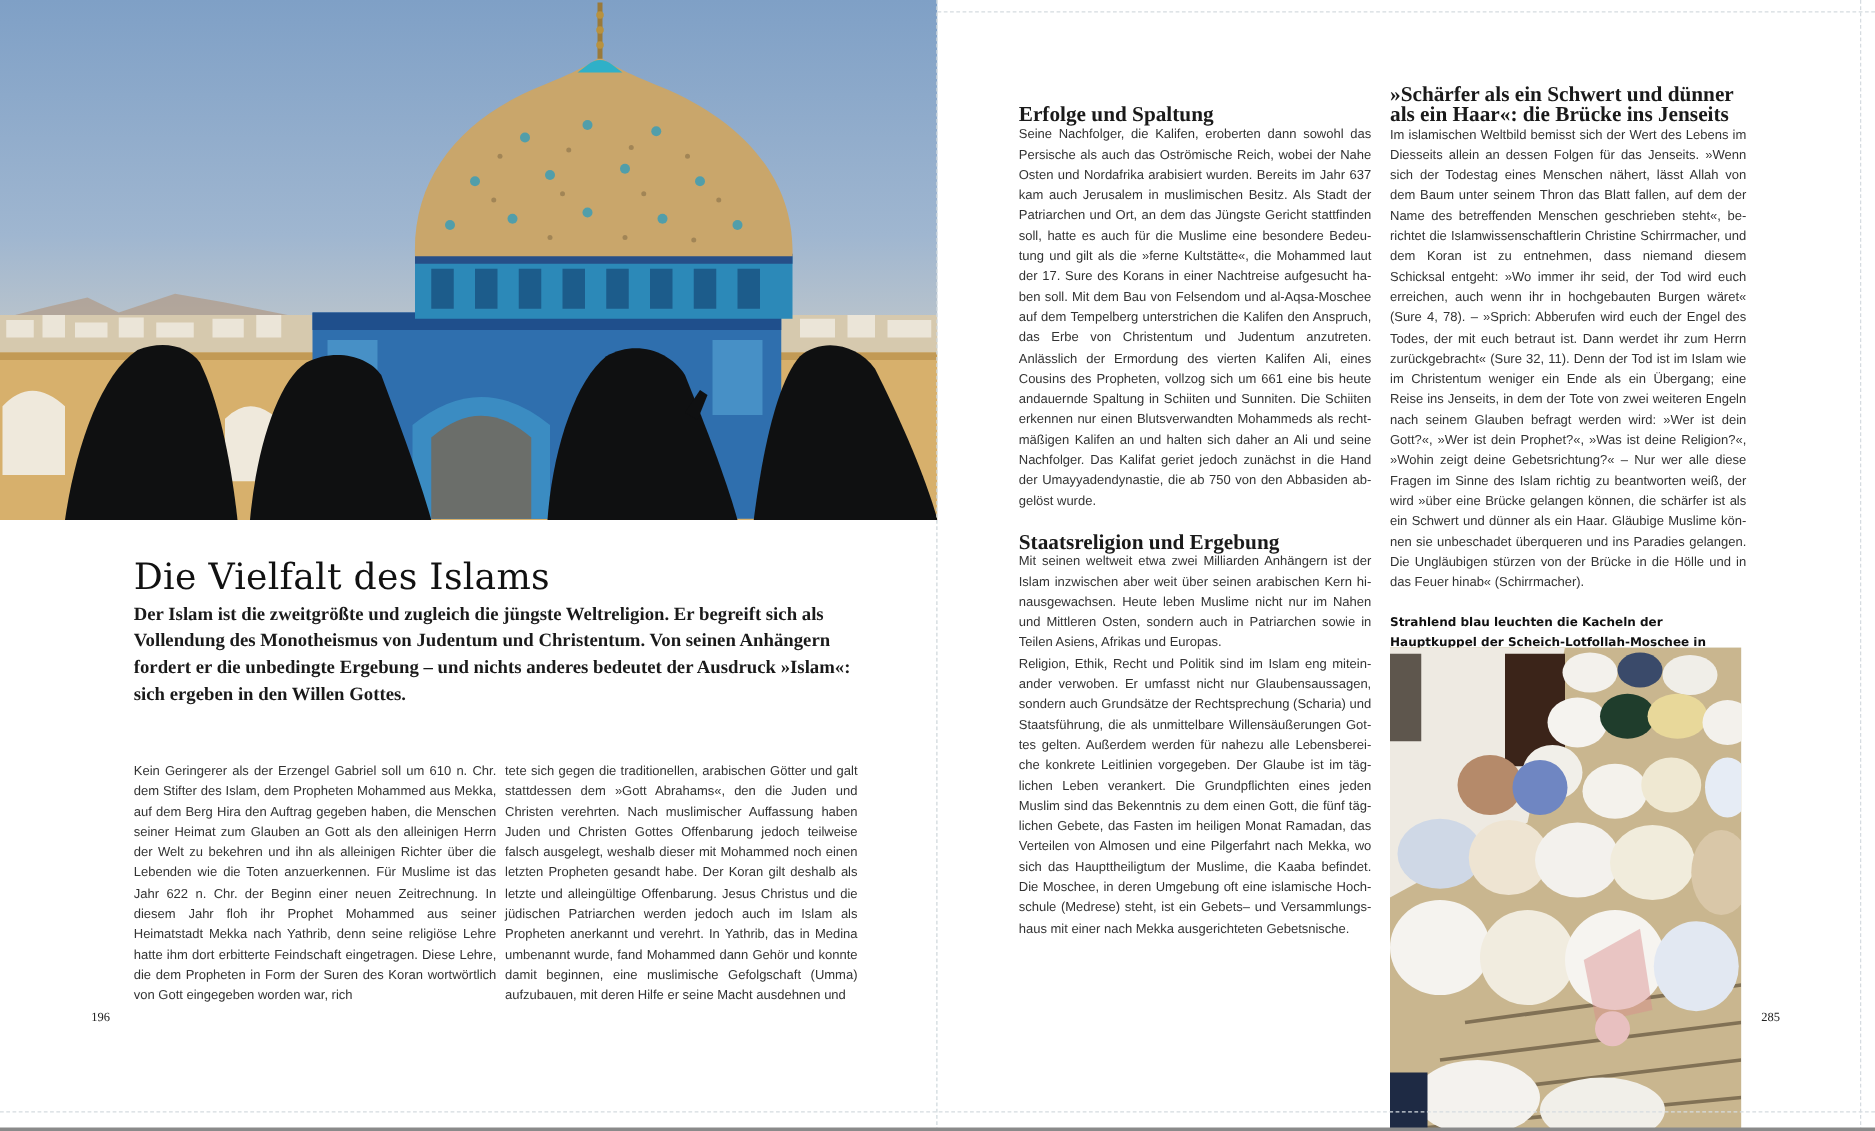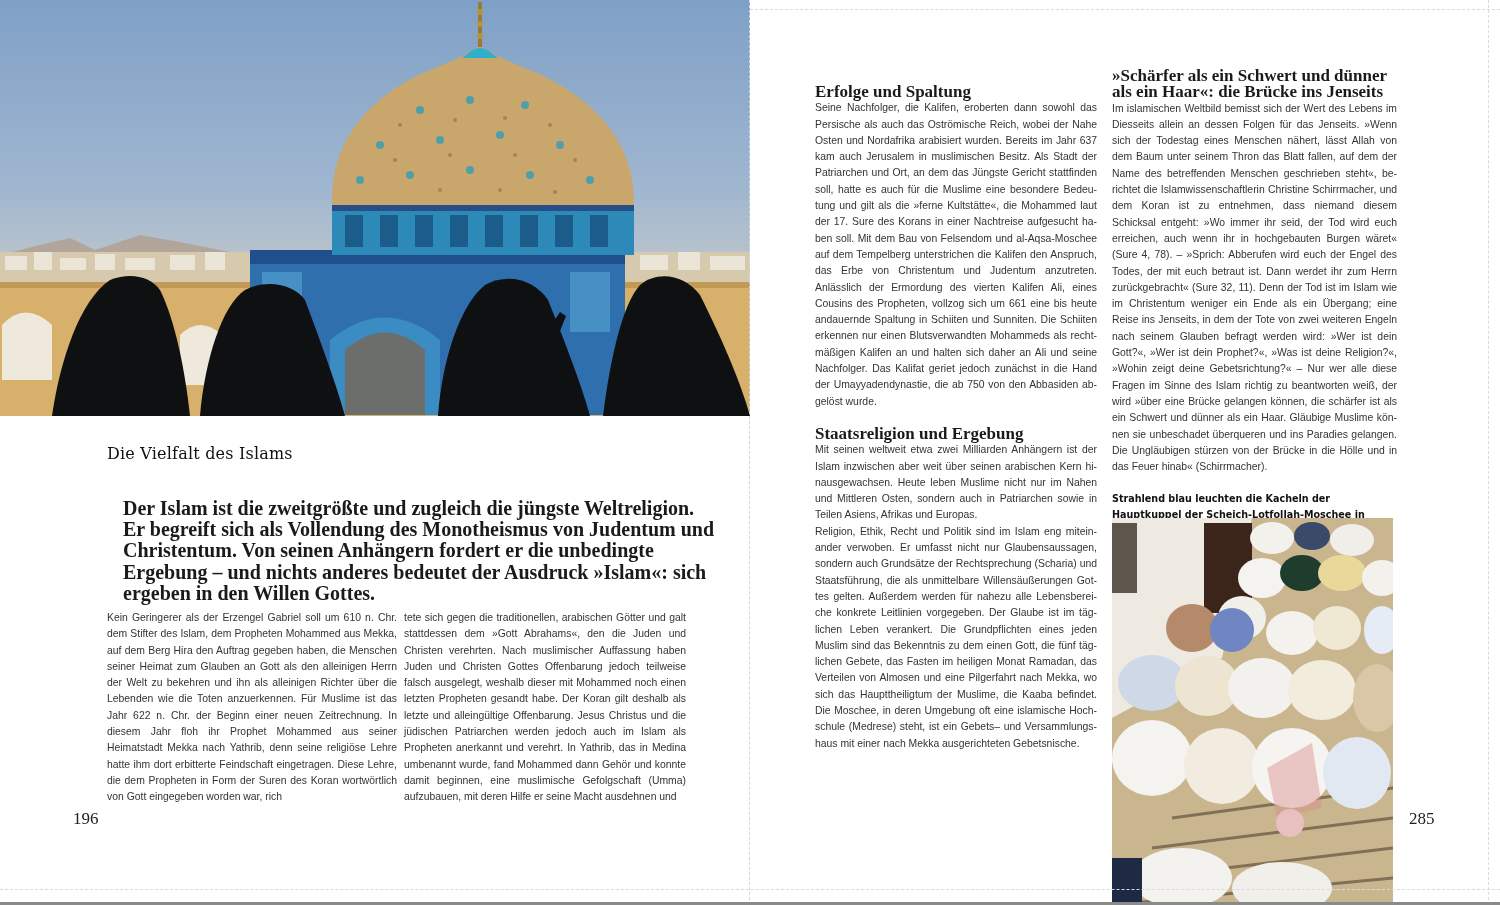--- a/index.html
+++ b/index.html
@@ -15,36 +15,36 @@
   .edge-bottom { position: absolute; left: 0; top: 889px; width: 1500px; border-top: 1px dashed #d5dbe0; }
   .edge-right { position: absolute; left: 1488px; top: 0; height: 905px; border-left: 1px dashed #d5dbe0; }
   .bottom-bar { position: absolute; left: 0; bottom: 0; width: 1500px; height: 3px; background: #8a8a8a; }
 
   
   .hero { position: absolute; left: 0; top: 0; width: 750px; height: 416px; overflow: hidden;
     background: linear-gradient(#7fa0c6 0%, #9fb6d0 45%, #b8c3cc 62%, #cfc3ab 66%); }
   .hero svg { position: absolute; left: 0; top: 0; }
 
   .headline { position: absolute; left: 107px; top: 444px; margin: 0;
-    font-family: "DejaVu Serif", serif; font-size: 16px; font-weight: normal; color: #111; letter-spacing: 0.2px; }
-  .lead { position: absolute; left: 107px; top: 482px; width: 595px; margin: 16px;
-    font-family: "Liberation Serif", serif; font-weight: bold; font-size: 20px; line-height: 21.2px; color: #1a1a1a; }
+    font-family: "DejaVu Serif", serif; font-size: 29px; font-weight: normal; color: #111; letter-spacing: 0.2px; }
+  .lead { position: absolute; left: 107px; top: 482px; width: 595px; margin: 0;
+    font-family: "Liberation Serif", serif; font-weight: bold; font-size: 15px; line-height: 21.2px; color: #1a1a1a; }
 
   .col { position: absolute; font-family: "Liberation Sans", sans-serif; font-size: 10.4px; line-height: 16.3px;
     color: #333; text-align: justify; hyphens: manual; }
   .col p { margin: 0; }
   .col-a { left: 107px; top: 610px; width: 290px; }
   .col-b { left: 404px; top: 610px; width: 282px; }
   .col-c { left: 815px; top: 68px; width: 282px; }
   .col-d { left: 1112px; top: 68px; width: 285px; }
   .subhead { font-family: "Liberation Serif", serif; font-weight: bold; font-size: 17px; color: #1a1a1a; text-align: left; }
   .gap { height: 16px; }
   .caption { font-family: "DejaVu Sans", sans-serif; font-weight: bold; font-size: 9.6px; line-height: 16px; color: #111; text-align: left; margin-top: 16px !important; }
 
-  .pagenum { position: absolute; top: 809px; font-family: "Liberation Serif", serif; font-size: 17px; color: #222; }
+  .pagenum { position: absolute; top: 809px; font-family: "Liberation Serif", serif; font-size: 10px; color: #222; }
   .pn-left { left: 73px; }
   .pn-right { left: 1409px; }
 
   .prayer { position: absolute; left: 1112px; top: 518px; width: 281px; height: 387px; overflow: hidden; background: #d8cdb4; }
   .prayer svg { position: absolute; left: 0; top: 0; }
 </style>
 </head>
 <body>
 
 <div class="page left">

